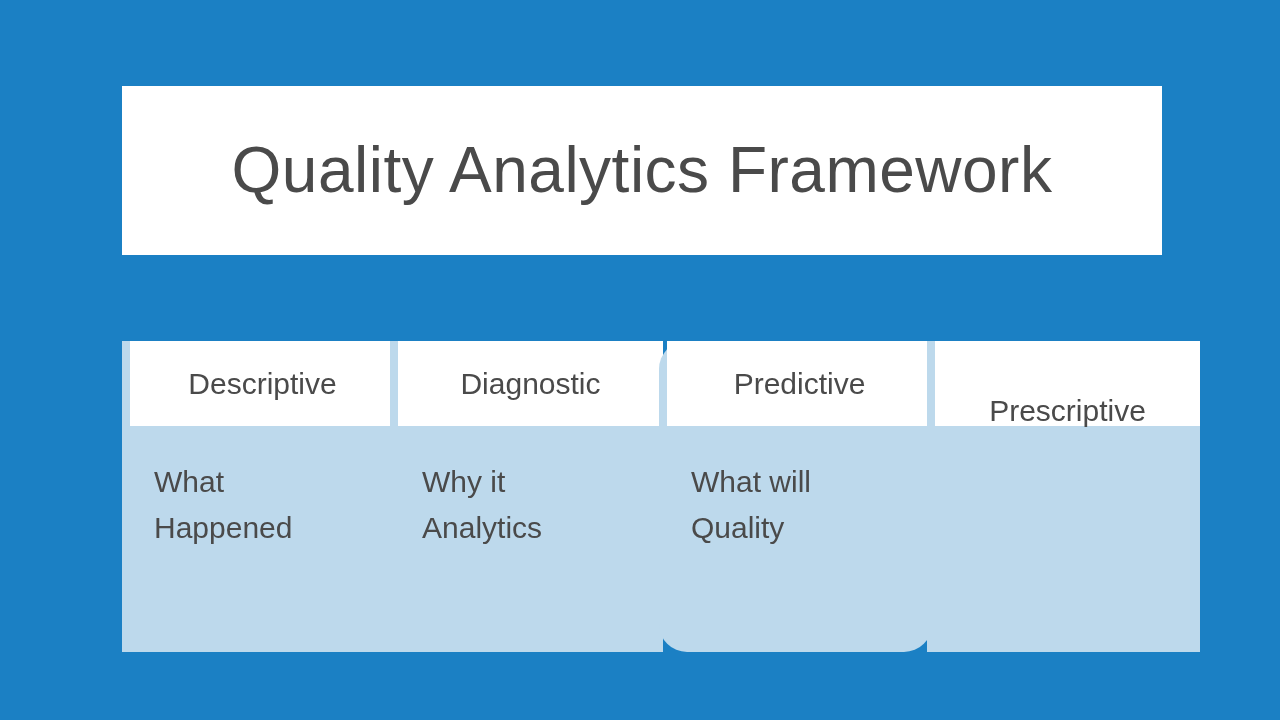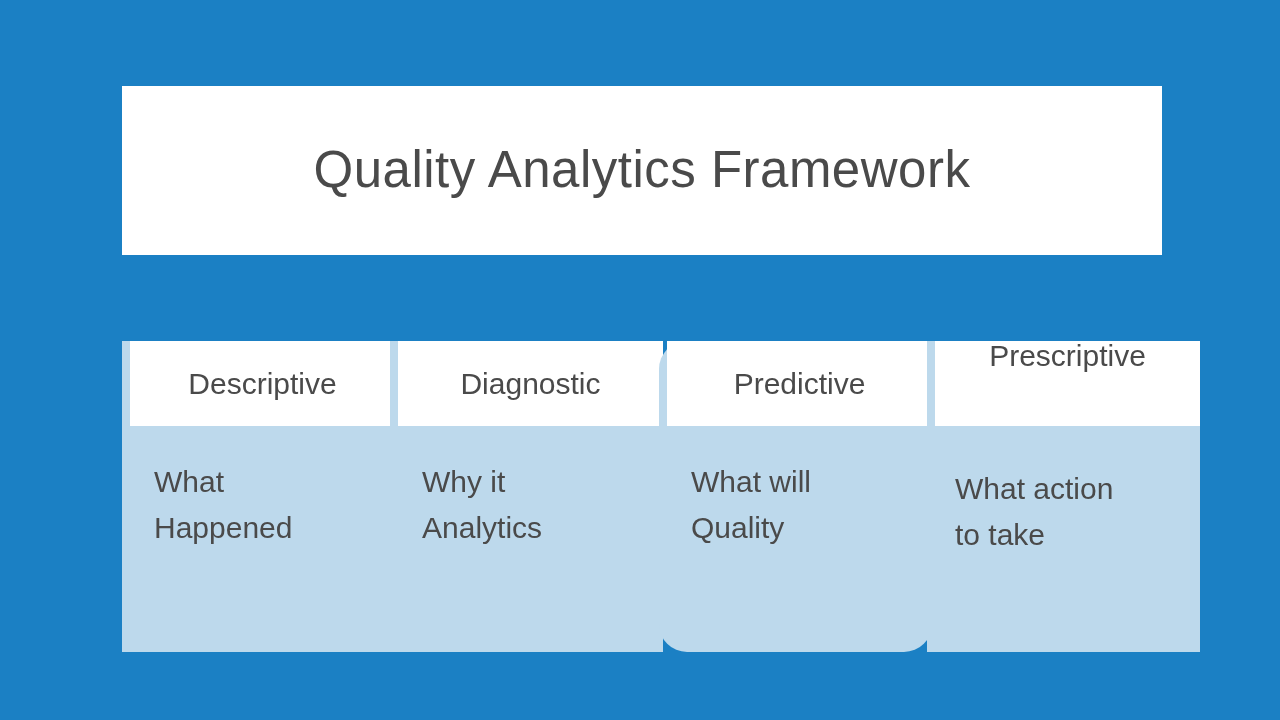--- a/index.html
+++ b/index.html
@@ -26,21 +26,21 @@
     top: 86px;
     width: 1040px;
     height: 169px;
     background: #ffffff;
     display: flex;
     align-items: center;
     justify-content: center;
   }
   #title-text {
     font-family: "Liberation Sans", sans-serif;
-    font-size: 51px;
+    font-size: 64px;
     font-weight: 400;
     color: #4a4a4a;
     letter-spacing: 0.5px;
     line-height: 1.1;
     white-space: nowrap;
   }
   
   #card-row {
     position: absolute;
     left: 122px;
@@ -89,21 +89,21 @@
     font-family: "Liberation Sans", sans-serif;
     font-size: 30px;
     font-weight: 400;
     color: #4a4a4a;
     line-height: 1.52;
     white-space: pre-line;
     margin-top: 28px;
   }
   
   .card-3 .card-body { padding: 40px 8px 0 20px; }
-  .card-3 .card-header { align-items: flex-start; }
+  .card-3 .card-header { align-items: flex-end; }
 </style>
 </head>
 <body>
 
 <div id="slide">
 
   <div id="title-banner">
     <div id="title-text">Quality Analytics Framework</div>
   </div>
 
@@ -136,20 +136,16 @@
       <div class="card-body">
         <span class="card-body-text">What will
 Quality</span>
       </div>
     </div>
 
     <div class="card card-3">
       <div class="card-header">
         <span class="card-header-text">Prescriptive</span>
       </div>
-      <div class="card-body">
-        <span class="card-body-text">What action
-to take</span>
-      </div>
     </div>
 
   </div>
 </div>
 
 </body></html>

